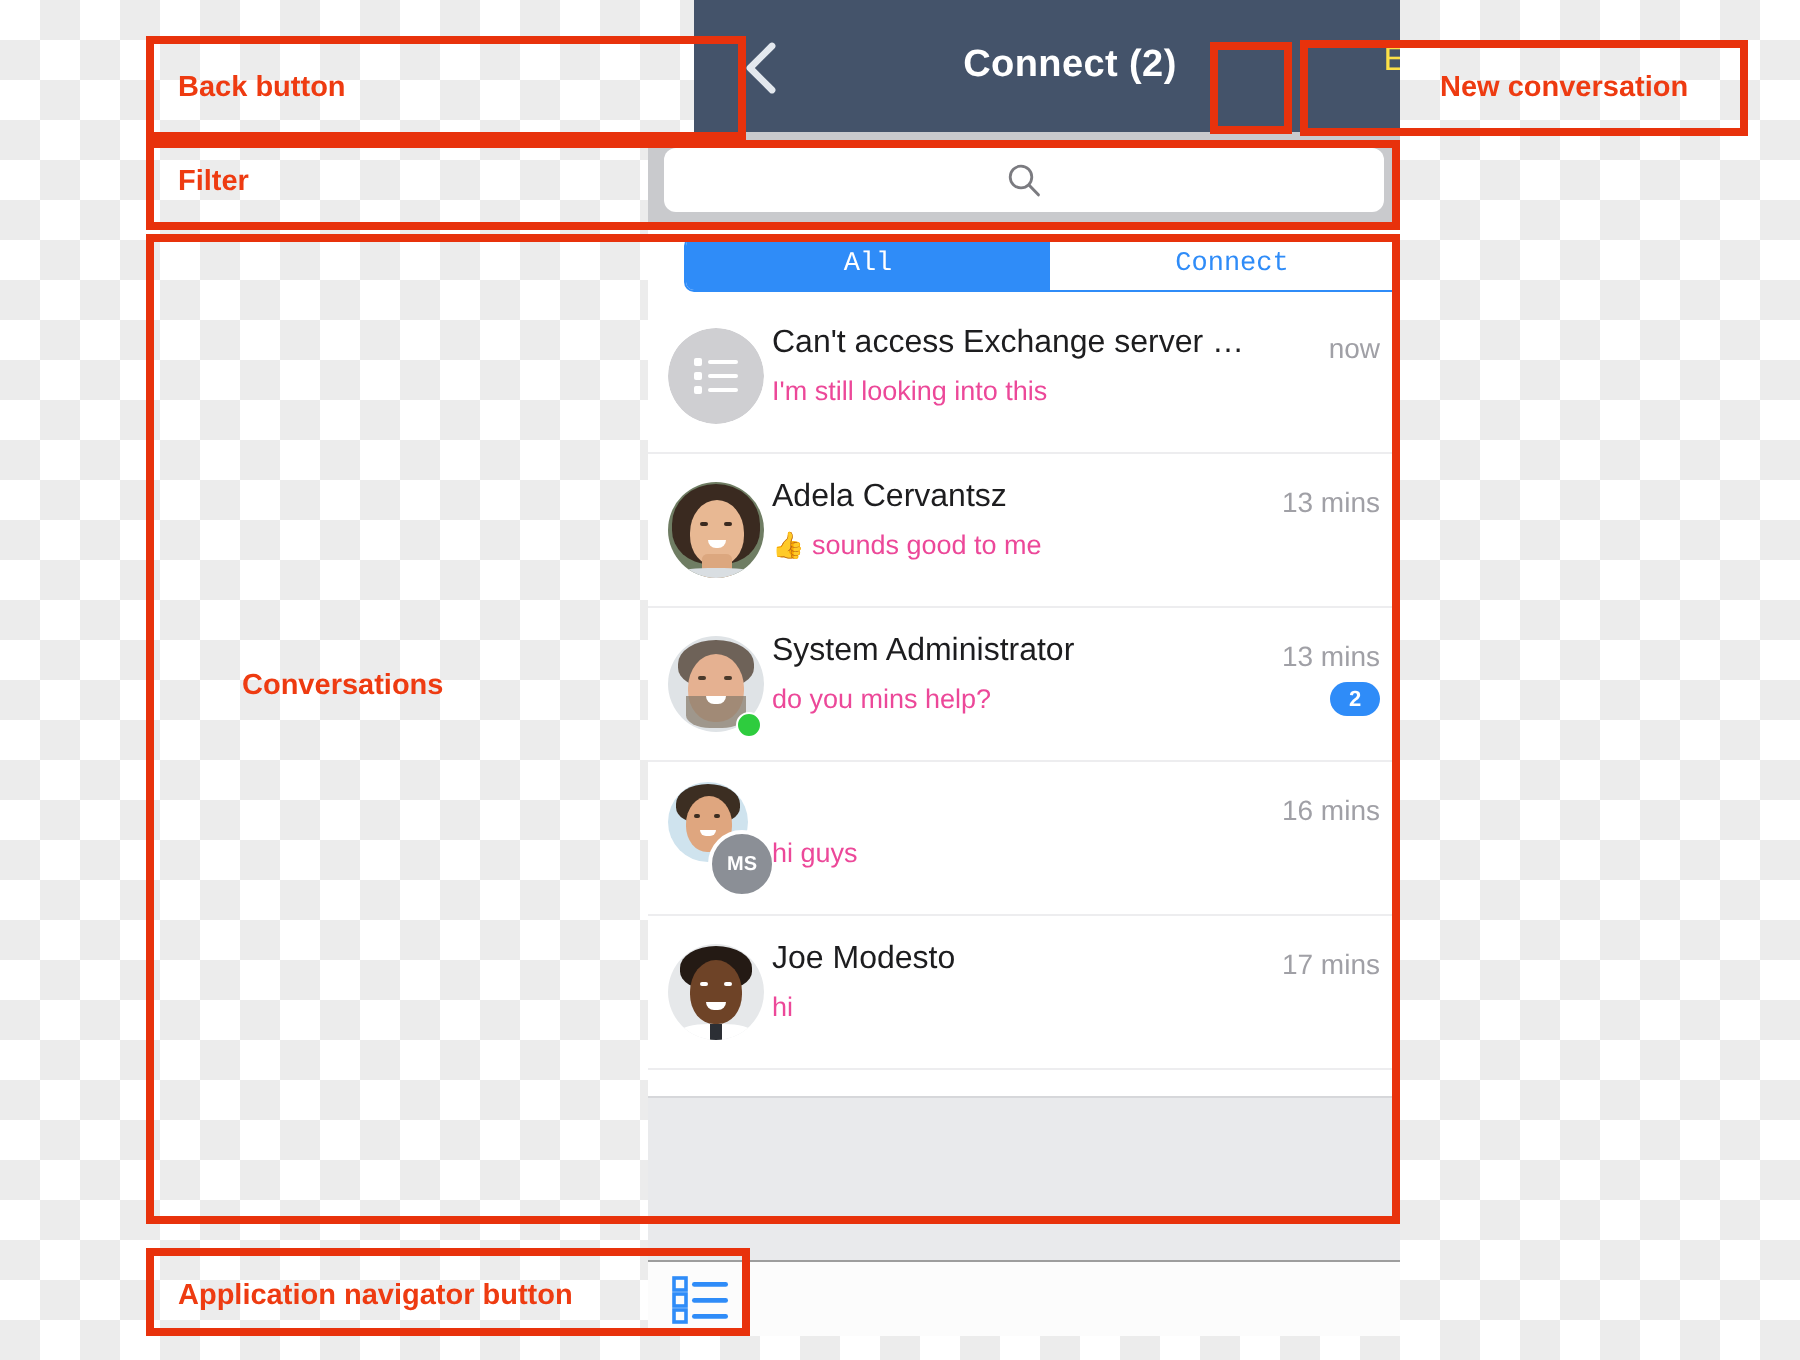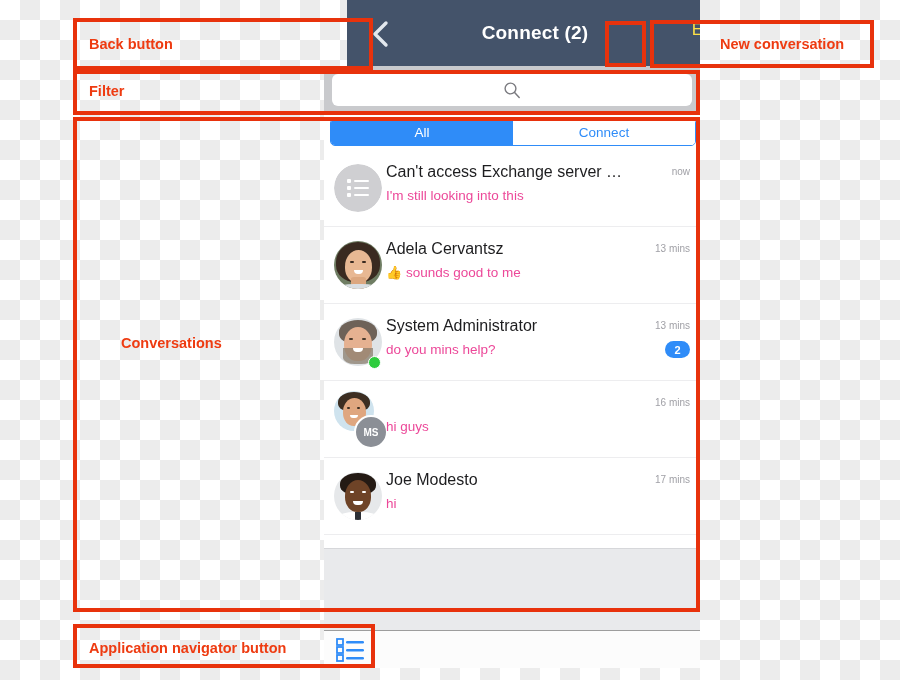--- a/index.html
+++ b/index.html
@@ -29,41 +29,41 @@
   .nav-edit{position:absolute;right:72px;top:20px;color:#fde047;font-size:17px;}
   .nav-compose{position:absolute;right:16px;top:18px;width:32px;height:32px;}
 
   .searchbar{position:absolute;left:0;top:66px;width:376px;height:48px;background:#c9cacd;}
   .search-input{position:absolute;left:8px;top:8px;width:360px;height:32px;background:#ffffff;
                 border-radius:6px;display:flex;align-items:center;justify-content:center;}
   .search-input svg{display:block;}
 
   .segwrap{position:absolute;left:0;top:114px;width:376px;height:36px;background:#ffffff;
            border-bottom:1px solid #e2e2e4;}
-  .seg{position:absolute;left:6px;top:4px;width:364px;height:26px;border:1px solid #2f8cf8;
-       border-radius:5px;display:flex;overflow:hidden;}
+  .seg{position:absolute;left:18px;top:4px;width:364px;height:26px;border:1px solid #2f8cf8;
+       border-radius:5px;display:flex;overflow:hidden;font-family:Liberation Mono, monospace;}
   .seg div{flex:1;display:flex;align-items:center;justify-content:center;font-size:13.5px;}
   .seg .on{background:#2f8cf8;color:#ffffff;}
   .seg .off{background:#ffffff;color:#2f8cf8;}
 
   .list{position:absolute;left:0;top:150px;width:376px;height:398px;background:#ffffff;}
   .row{position:relative;height:76px;border-bottom:1px solid #ededef;}
   .row:last-child{border-bottom:1px solid #ededef;}
   .av{position:absolute;left:10px;top:14px;width:48px;height:48px;border-radius:50%;
       overflow:hidden;}
   .av-sub{position:absolute;left:30px;top:34px;width:30px;height:30px;border-radius:50%;
           background:#8b8f96;color:#fff;font-size:10px;font-weight:bold;
           display:flex;align-items:center;justify-content:center;border:2px solid #fff;}
   .dot{position:absolute;left:44px;top:52px;width:11px;height:11px;border-radius:50%;
        background:#2ecc3e;border:1.5px solid #fff;}
   .ttl{position:absolute;left:62px;top:13px;right:76px;font-size:16px;color:#1d1d1f;
        white-space:nowrap;overflow:hidden;text-overflow:ellipsis;}
   .snip{position:absolute;left:62px;top:38px;right:76px;font-size:13.5px;color:#ec4899;
         white-space:nowrap;overflow:hidden;text-overflow:ellipsis;}
-  .time{position:absolute;right:10px;top:16px;font-size:10px;color:#a0a0a6;}
+  .time{position:absolute;right:10px;top:16px;font-size:14px;color:#a0a0a6;}
   .badge{position:absolute;right:10px;top:37px;min-width:17px;height:17px;border-radius:9px;
          background:#2f8cf8;color:#fff;font-size:11px;font-weight:bold;
          display:flex;align-items:center;justify-content:center;padding:0 4px;}
   .emoji{font-size:13px;}
 
   .emptyarea{position:absolute;left:0;top:548px;width:376px;height:72px;background:#e9eaec;
              border-top:1px solid #d6d7da;}
   .gapbar{position:absolute;left:0;top:620px;width:376px;height:10px;background:#e9eaec;}
   .toolbar{position:absolute;left:0;top:630px;width:376px;height:38px;background:#fcfcfc;
            border-top:1px solid #9d9d9d;border-bottom:1px solid #9d9d9d;}

